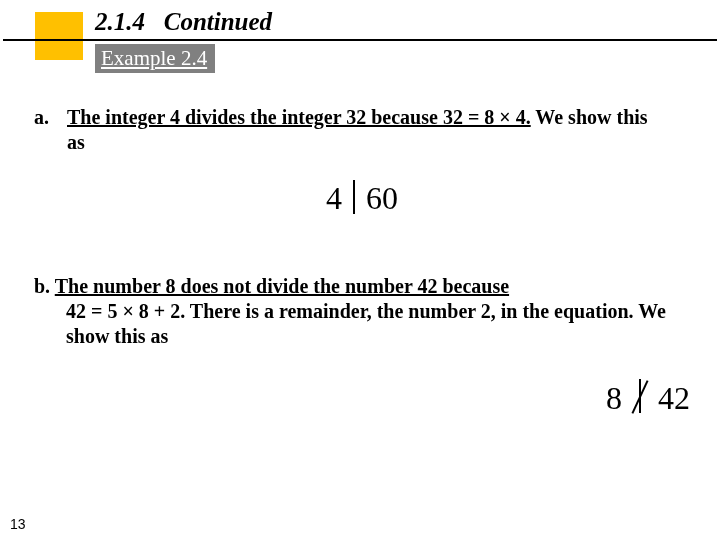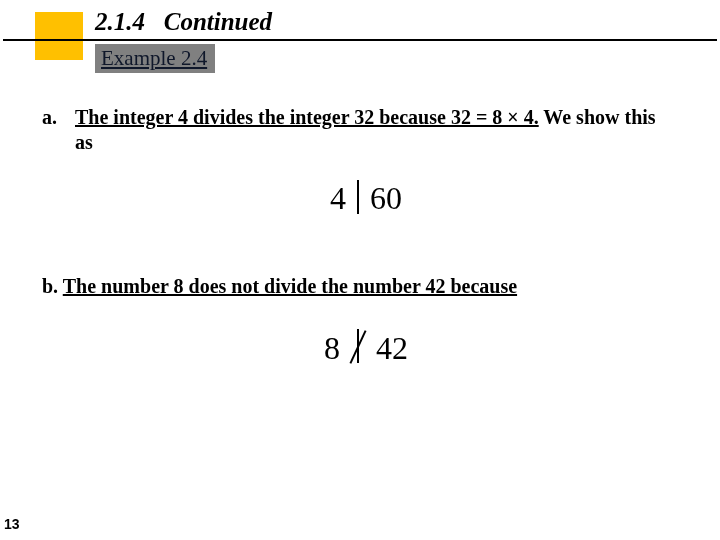--- a/index.html
+++ b/index.html
@@ -41,30 +41,30 @@
     width: 714px;
     height: 2px;
     background: #000000;
     z-index: 3;
   }
   .example-label {
     position: absolute;
     left: 95px;
     top: 44px;
     background: #808080;
-    color: #0f172a;
+    color: #ffffff;
     font-size: 21px;
     padding: 2px 8px 2px 6px;
     z-index: 3;
     text-decoration: underline;
   }
   .content {
     position: absolute;
     top: 105px;
-    left: 42px;
+    left: 34px;
     right: 30px;
     font-size: 20px;
     font-weight: bold;
   }
   .item {
     margin-bottom: 18px;
     line-height: 1.25;
   }
   .item-a-label {
     display: inline-block;
@@ -87,21 +87,21 @@
     padding-left: 32px;
   }
   .math-fig {
     text-align: center;
     font-family: "Times New Roman", serif;
     font-size: 32px;
     font-weight: normal;
     font-style: normal;
   }
   .math-a { margin-top: 22px; }
-  .math-b { margin-top: 28px; }
+  .math-b { margin-top: 28px; text-align: right; }
   .divides-bar {
     display: inline-block;
     position: relative;
     width: 2px;
     height: 34px;
     background: #000;
     vertical-align: middle;
     margin: 0 3px 4px 3px;
   }
   .notdivides {
@@ -125,24 +125,24 @@
     left: 6px;
     top: 0;
     width: 2px;
     height: 36px;
     background: #000;
     transform: rotate(25deg);
     transform-origin: center center;
   }
   .page-num {
     position: absolute;
-    left: 4px;
+    left: 10px;
     bottom: 8px;
     font-size: 14px;
-    font-weight: bold;
+    font-weight: normal;
     font-family: Arial, sans-serif;
   }
   .mval { vertical-align: middle; }
 </style>
 </head>
 <body>
 
 <div class="header-area">
   <div class="yellow-square"></div>
   <div class="section-title">
@@ -165,20 +165,23 @@
   <div class="math-fig math-a">
     <span class="mval">4</span>
     <span class="divides-bar"></span>
     <span class="mval">60</span>
   </div>
 
   <div class="item item-b">
     <div class="line1">
       <span>b. </span><span class="u">The number 8 does not divide the number 42 because</span>
     </div>
+    <div class="indent">
+      <span class="u">42 = 5 × 8 + 2.</span><span> There is a remainder, the number 2, in the equation. We show this as</span>
+    </div>
   </div>
 
   <div class="math-fig math-b">
     <span class="mval">8</span>
     <span class="notdivides">
       <span class="vbar"></span><span class="slash"></span>
     </span>
     <span class="mval">42</span>
   </div>
 

